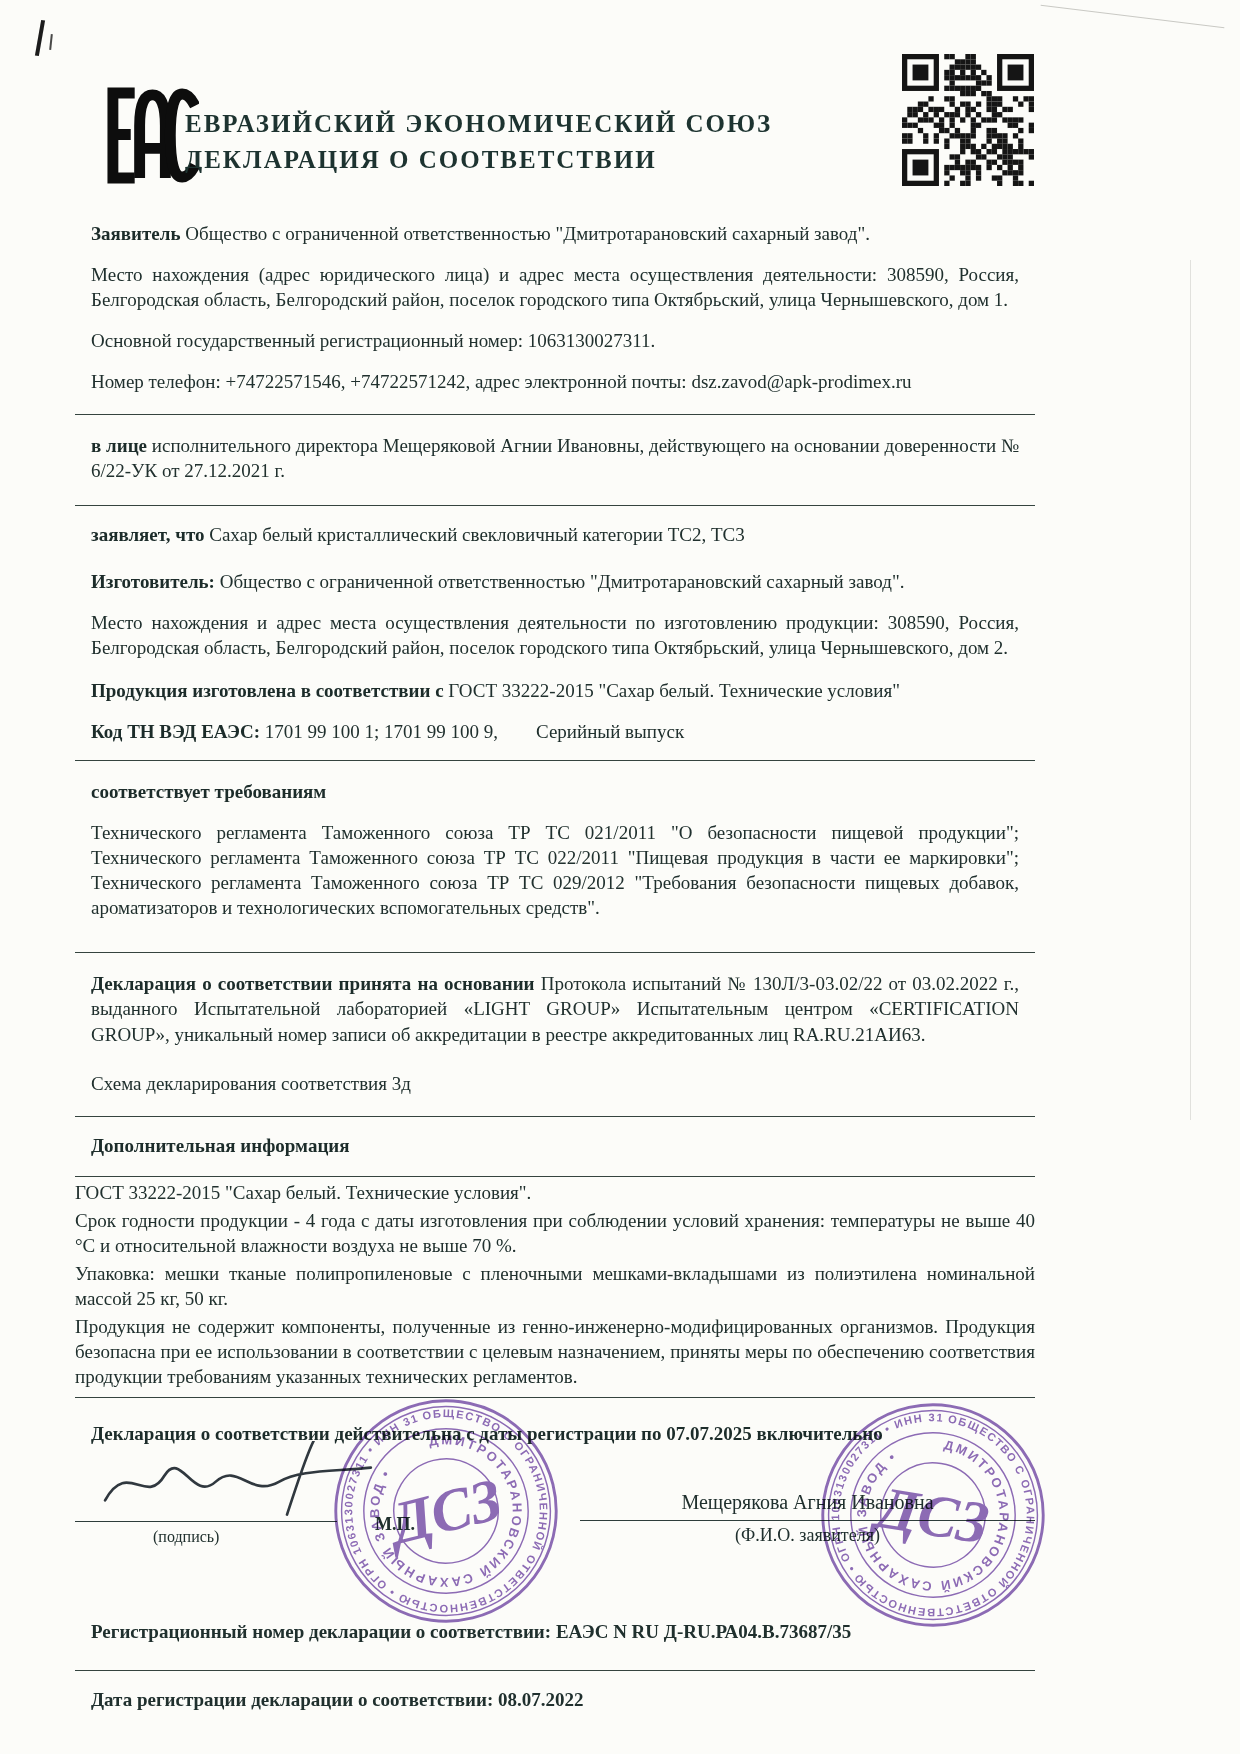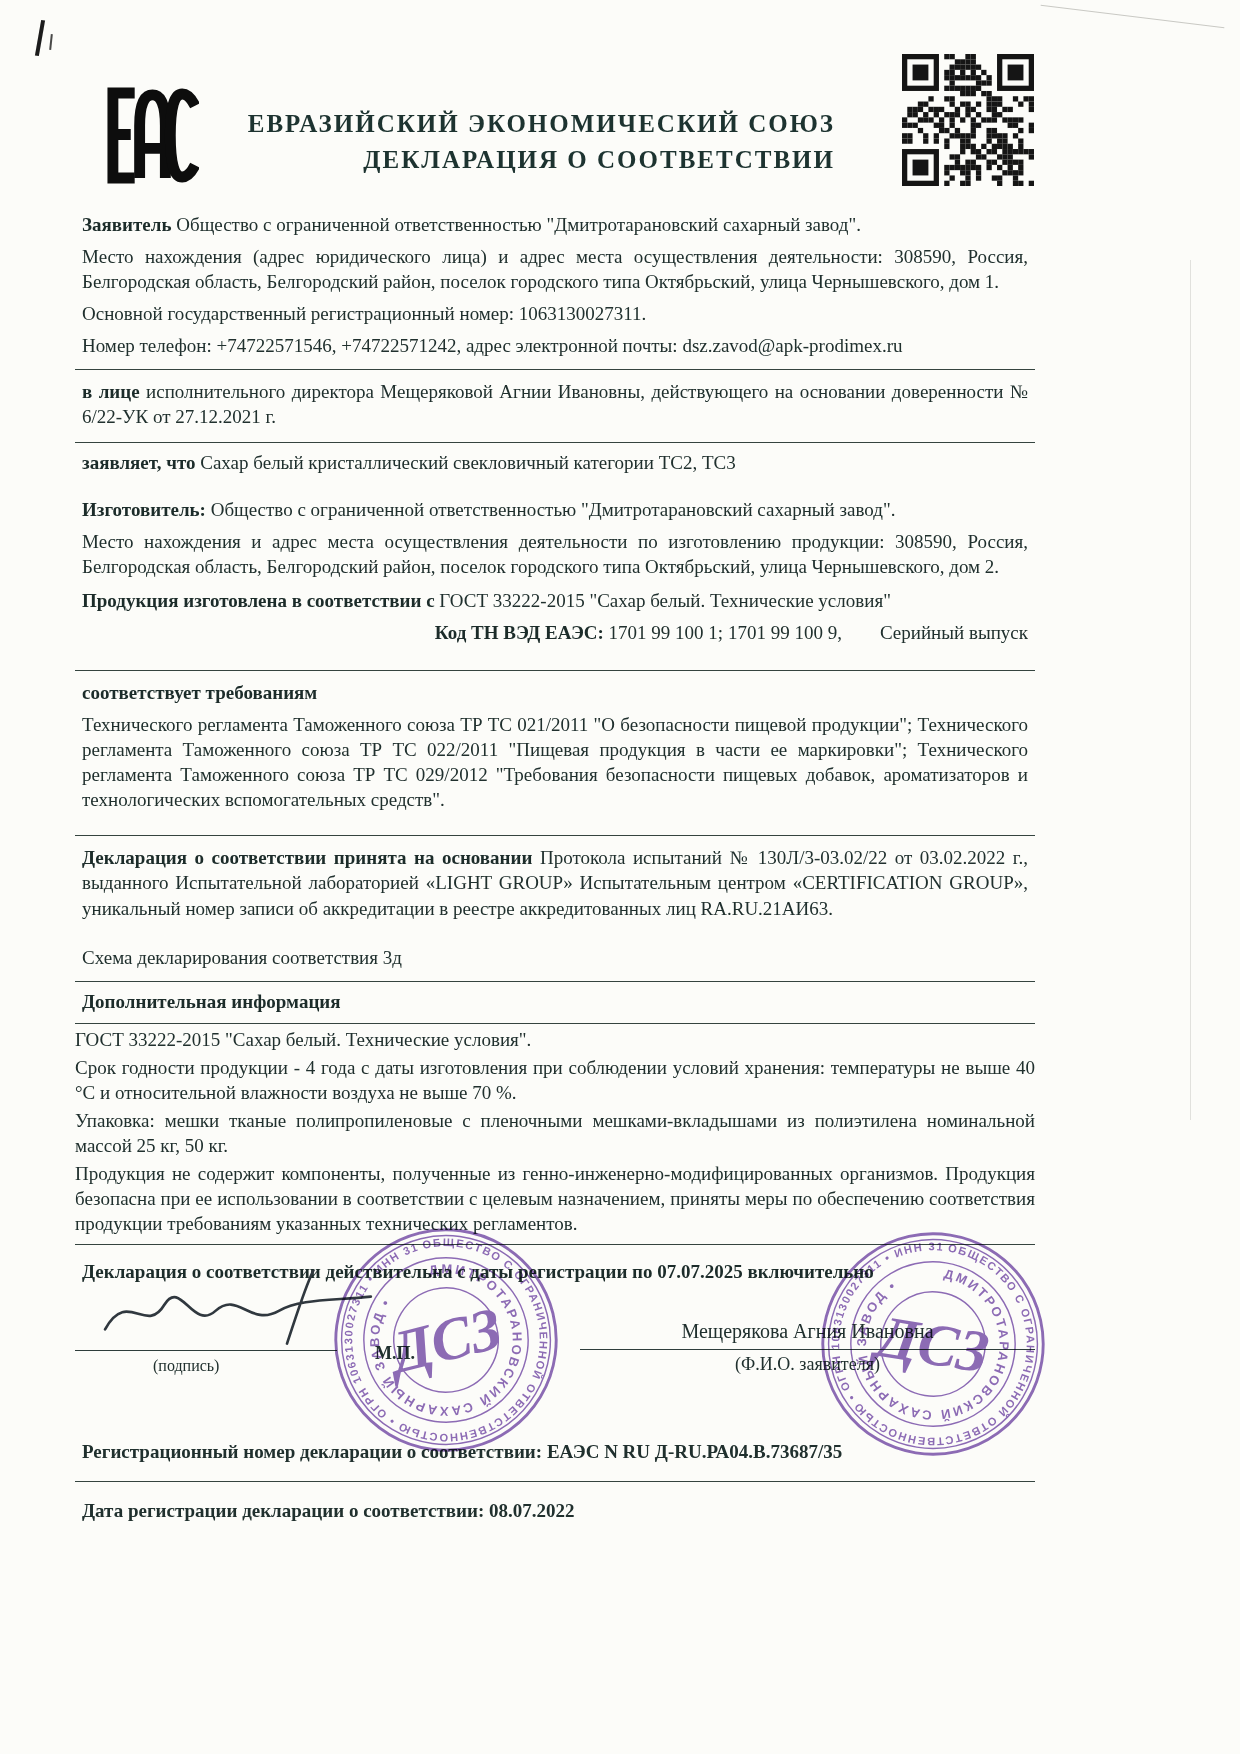--- a/index.html
+++ b/index.html
@@ -1,32 +1,32 @@
 <!DOCTYPE html>
 <html lang="ru"><head>
 <meta charset="utf-8">
 <style>
   html,body{margin:0;padding:0;background:#ffffff;}
   .page{position:relative;width:1240px;height:1754px;background:#fcfcf9;overflow:hidden;
         font-family:"Liberation Serif",serif;color:#20302e;}
   
   .eac-logo{position:absolute;left:104px;top:84px;}
   .sr{position:absolute;width:1px;height:1px;overflow:hidden;clip:rect(0 0 0 0);white-space:nowrap;}
-  .title{position:absolute;left:185px;top:106px;width:650px;text-align:right;
+  .title{position:absolute;left:185px;top:106px;width:650px;text-align:left;
          font-weight:bold;font-size:25px;letter-spacing:2px;line-height:1.45;color:#1d3330;}
   .qr{position:absolute;left:902px;top:54px;width:132px;height:132px;}
   
   .content{position:absolute;left:75px;top:205px;width:960px;font-size:19px;line-height:1.32;}
-  .content p{margin:7px;}
+  .content p{margin:16px;}
   .just{text-align:justify;}
   b{color:#1c2c2a;}
   .sec-applicant{padding-bottom:4px;border-bottom:1.7px solid #35443f;}
   .sec-repr{padding-top:2px;padding-bottom:5px;border-bottom:1.7px solid #35443f;}
   .sec-declares{margin-top:6px;margin-bottom:22px;}
-  .sec-tnved{border-bottom:1.7px solid #35443f;padding-bottom:18px;text-align:right;}
+  .sec-tnved{border-bottom:1.7px solid #35443f;padding-bottom:0;}
   .sec-compliance{padding-top:2px;padding-bottom:16px;border-bottom:1.7px solid #35443f;}
   .sec-basis{padding-top:2px;}
   .sec-scheme{margin-top:24px;border-bottom:1.4px solid #35443f;padding-bottom:4px;}
   .sec-add-head{border-bottom:1.4px solid #35443f;padding-bottom:2px;margin-top:2px;}
   .sec-additional p{margin:3px 0;}
   .sec-validity{margin-top:8px;padding-top:7px;border-top:1.7px solid #35443f;}
   .ship{margin-left:38px;}
   .prod-gost{padding-top:2px;}
   
   .sig-area{position:relative;height:140px;margin-top:6px;}

